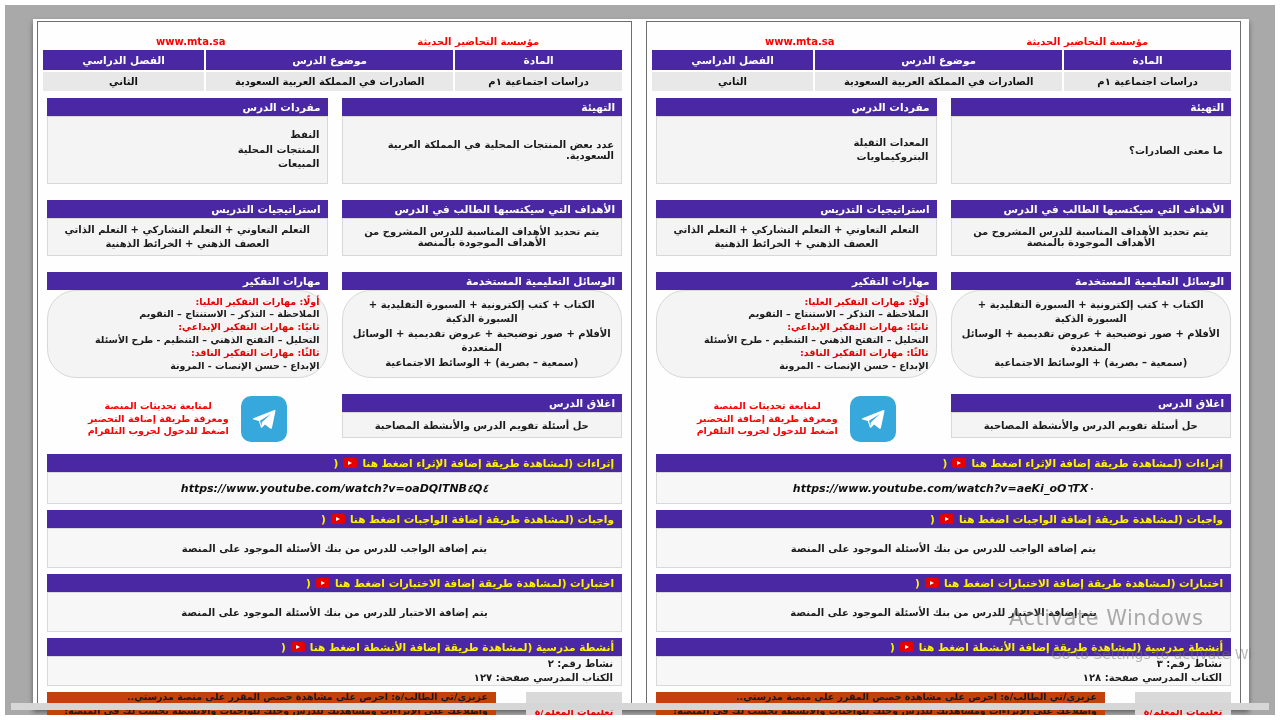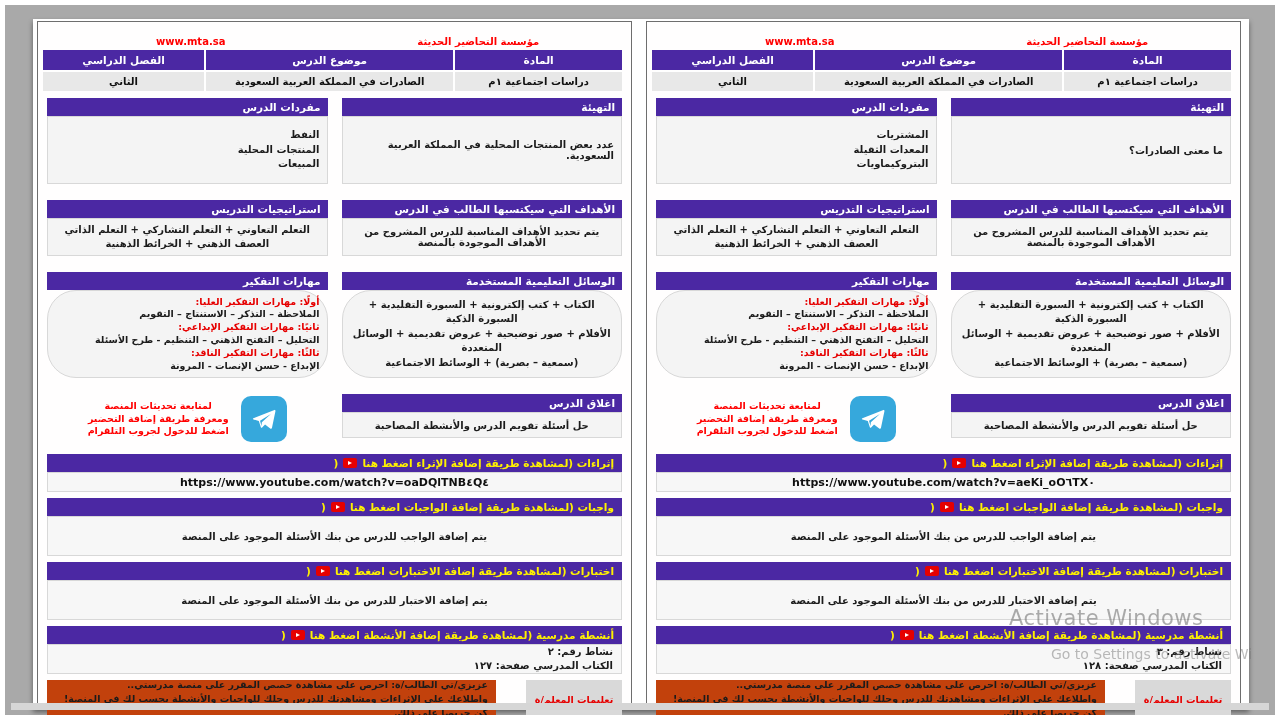--- a/index.html
+++ b/index.html
@@ -86,21 +86,21 @@
     border-left:4px solid #ffffff;border-top:2.5px solid transparent;border-bottom:2.5px solid transparent;
   }
   .paren{unicode-bidi:bidi-override;direction:ltr;}
   .fw-box{
     background:#f7f7f7;border:1px solid #d8d8d8;box-sizing:border-box;
     font-size:10px;font-weight:bold;color:#1b1b1b;
     display:flex;flex-direction:column;justify-content:center;
   }
   .fw-box.center{text-align:center;}
   .fw-box.right{text-align:right;padding-right:8px;}
-  .h32{height:20px;} .h40{height:40px;} .h30{height:30px;padding-left:28px;}
+  .h32{height:32px;font-style:italic;} .h40{height:40px;} .h30{height:30px;padding-left:28px;}
   .url{direction:ltr;font-size:11px;color:#101010;text-align:center;}
 
   
   .notes{display:flex;gap:2px;height:38px;}
   .notes-label{
     background:#d9d9d9;width:96px;flex:0 0 auto;display:flex;align-items:center;justify-content:center;
     color:#e60000;font-weight:bold;font-size:9.5px;text-align:center;margin-left:28px;
   }
   .notes-body{
     background:#c2410c;flex:1;display:flex;flex-direction:column;justify-content:center;
@@ -297,21 +297,20 @@
       <div class="sec">
         <div class="sec-h">اغلاق الدرس</div>
         <div class="box center h26">حل أسئلة تقويم الدرس والأنشطة المصاحبة</div>
       </div>
     </div>
 
     <div class="col">
       <div class="sec">
         <div class="sec-h">مفردات الدرس</div>
         <div class="box right h58">
-          <div class="line">المشتريات</div>
           <div class="line">المعدات الثقيلة</div>
           <div class="line">البتروكيماويات</div>
         </div>
       </div>
       <div class="sec">
         <div class="sec-h">استراتيجيات التدريس</div>
         <div class="box center h38">
           <div class="line">التعلم التعاوني + التعلم التشاركي + التعلم الذاتي</div>
           <div class="line">العصف الذهني + الخرائط الذهنية</div>
         </div>

